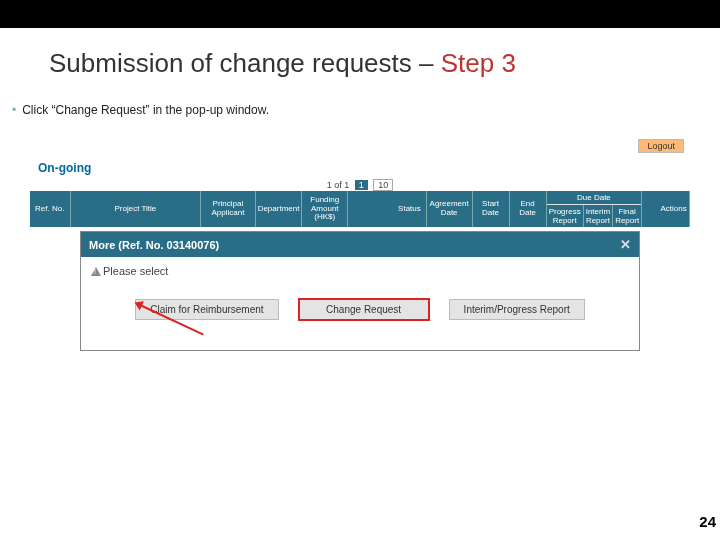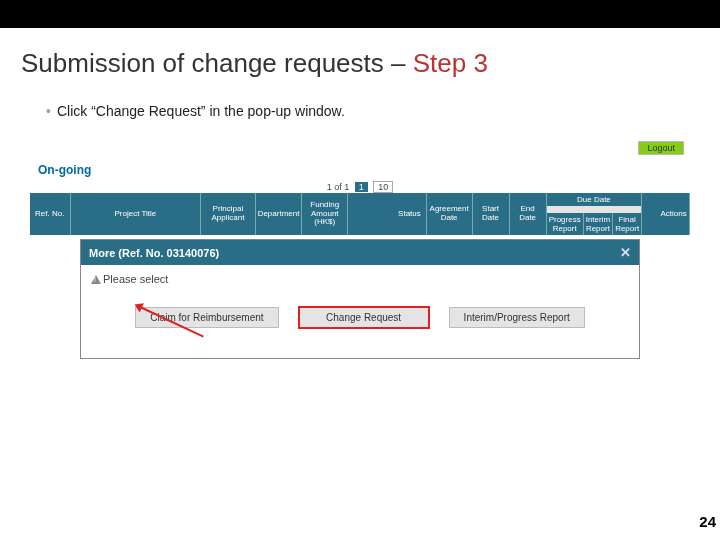--- a/index.html
+++ b/index.html
@@ -14,41 +14,42 @@
   .topbar {
     height: 28px;
     background: #000;
     width: 100%;
   }
   .title {
     font-size: 26px;
     color: #333;
     padding: 20px 30px 10px 21px;
     font-weight: normal;
+    margin-left: 28px;
   }
   .title .accent { color: #b33; }
   .bullet-line {
-    padding: 14px 30px 0 46px;
-    font-size: 14px;
+    padding: 14px 30px 0 12px;
+    font-size: 12px;
     color: #222;
   }
   .bullet-line .dot { color: #8aa; margin-right: 6px; }
   .screenshot-area {
     margin: 20px 30px 0 30px;
     position: relative;
     background: #fff;
   }
   .logout-row {
     display: flex;
     justify-content: flex-end;
     padding: 2px 6px;
   }
   .logout-btn {
     font-size: 9px;
-    background: #84cc16;
+    background: #fdba74;
     border: 1px solid #bbb;
     padding: 1px 8px;
     color: #333;
   }
   .ongoing {
     font-size: 12px;
     font-weight: bold;
     color: #0369a1;
     padding: 6px 2px 4px 8px;
   }
@@ -96,21 +97,21 @@
   .headers .agreement { width: 52px; }
   .headers .start { width: 42px; }
   .headers .end { width: 42px; }
   .headers .due-wrap {
     flex: 1;
     display: flex;
     flex-direction: column;
     border-right: 1px solid #7aa;
   }
   .headers .due-top {
-    border-bottom: 7px solid #e5e5e5;
+    border-bottom: 1px solid #e5e5e5;
     padding: 2px;
     text-align: center;
   }
   .headers .due-sub {
     display: flex;
     flex: 1;
   }
   .headers .due-sub div {
     flex: 1;
     border-right: 1px solid #7aa;

